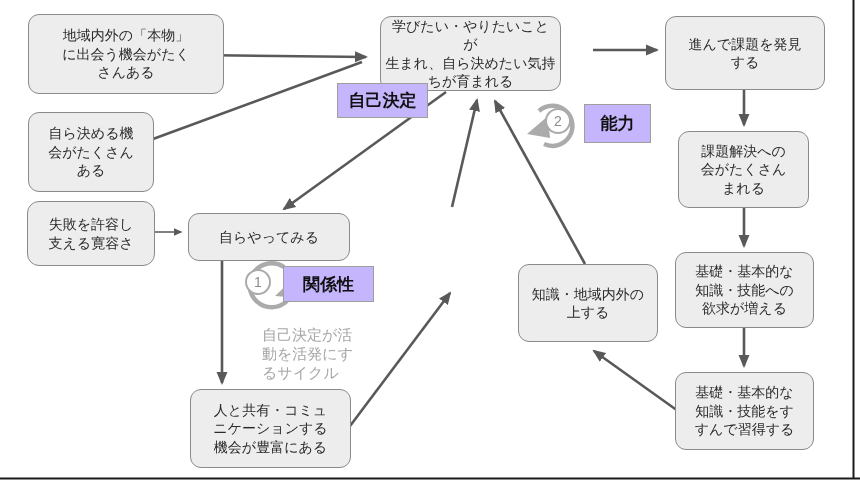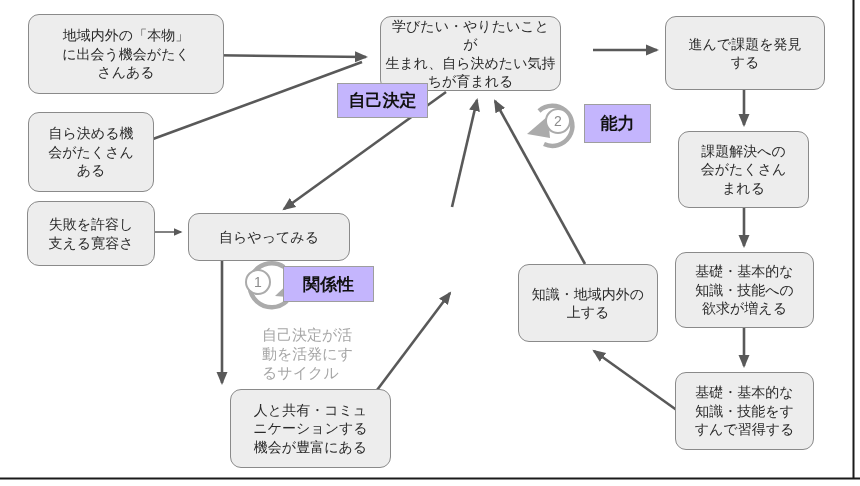--- a/index.html
+++ b/index.html
@@ -95,21 +95,21 @@
 知識・技能への
 欲求が増える</div>
   <div class="node" style="left:675px; top:372px; width:139px; height:78px;">基礎・基本的な
 知識・技能をす
 すんで習得する</div>
   <div class="node" style="left:27px;  top:201px; width:128px; height:65px;border-radius:12px;">失敗を許容し
 支える寛容さ</div>
   <div class="node" style="left:188px; top:213px; width:162px; height:48px;text-align:center;">自らやってみる</div>
   <div class="node" style="left:518px; top:264px; width:140px; height:78px;">知識・地域内外の
 上する</div>
-  <div class="node" style="left:190px; top:389px; width:161px; height:79px;margin-left:40px;">人と共有・コミュ
+  <div class="node" style="left:190px; top:389px; width:161px; height:79px;">人と共有・コミュ
 ニケーションする
 機会が豊富にある</div>
 
   <div class="labelbox" style="left:337px; top:83px;  width:91px; height:35px;">自己決定</div>
   <div class="labelbox" style="left:283px; top:266px; width:91px; height:36px;">関係性</div>
   <div class="labelbox" style="left:584px; top:104px; width:67px; height:39px;">能力</div>
 
   <div class="badge" style="left:245px; top:269px;">1</div>
   <div class="badge" style="left:545px; top:108px;">2</div>
 

